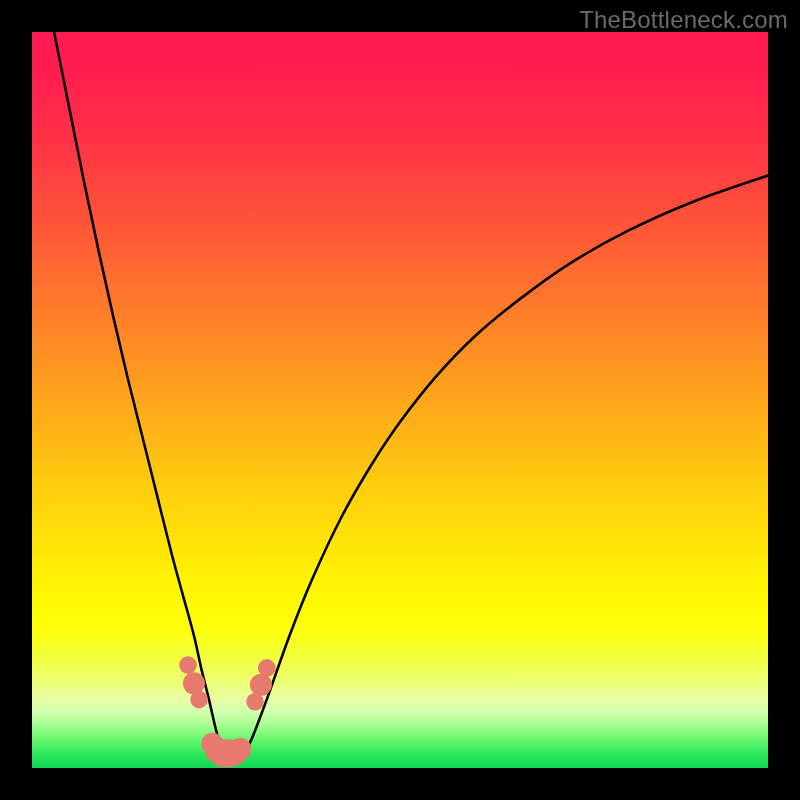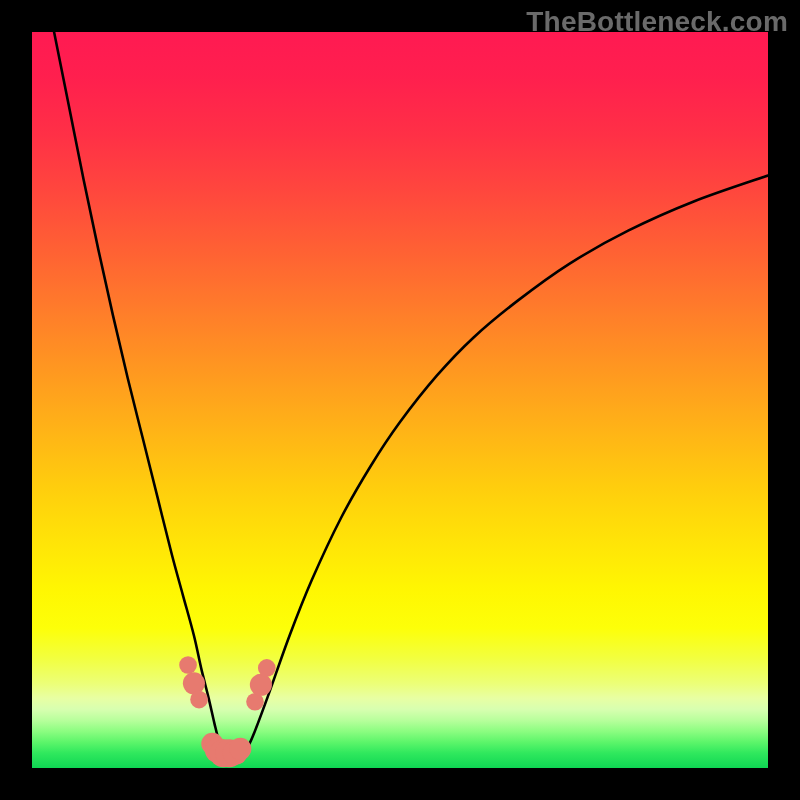--- a/index.html
+++ b/index.html
@@ -40,23 +40,23 @@
     top: 0;
     width: 100%;
     height: 100%;
     pointer-events: none;
   }
   .watermark {
     position: absolute;
     top: 6px;
     right: 12px;
     color: #6a6a6a;
-    font-size: 28px;
+    font-size: 24px;
     letter-spacing: 0.2px;
-    font-weight: 700;
+    font-weight: 400;
   }
 </style>
 </head>
 <body>
 
 <div class="frame">
   <div class="watermark">TheBottleneck.com</div>
   <div class="plot">
     <svg class="gradient" viewBox="0 0 100 100" preserveAspectRatio="none">
       <defs>

